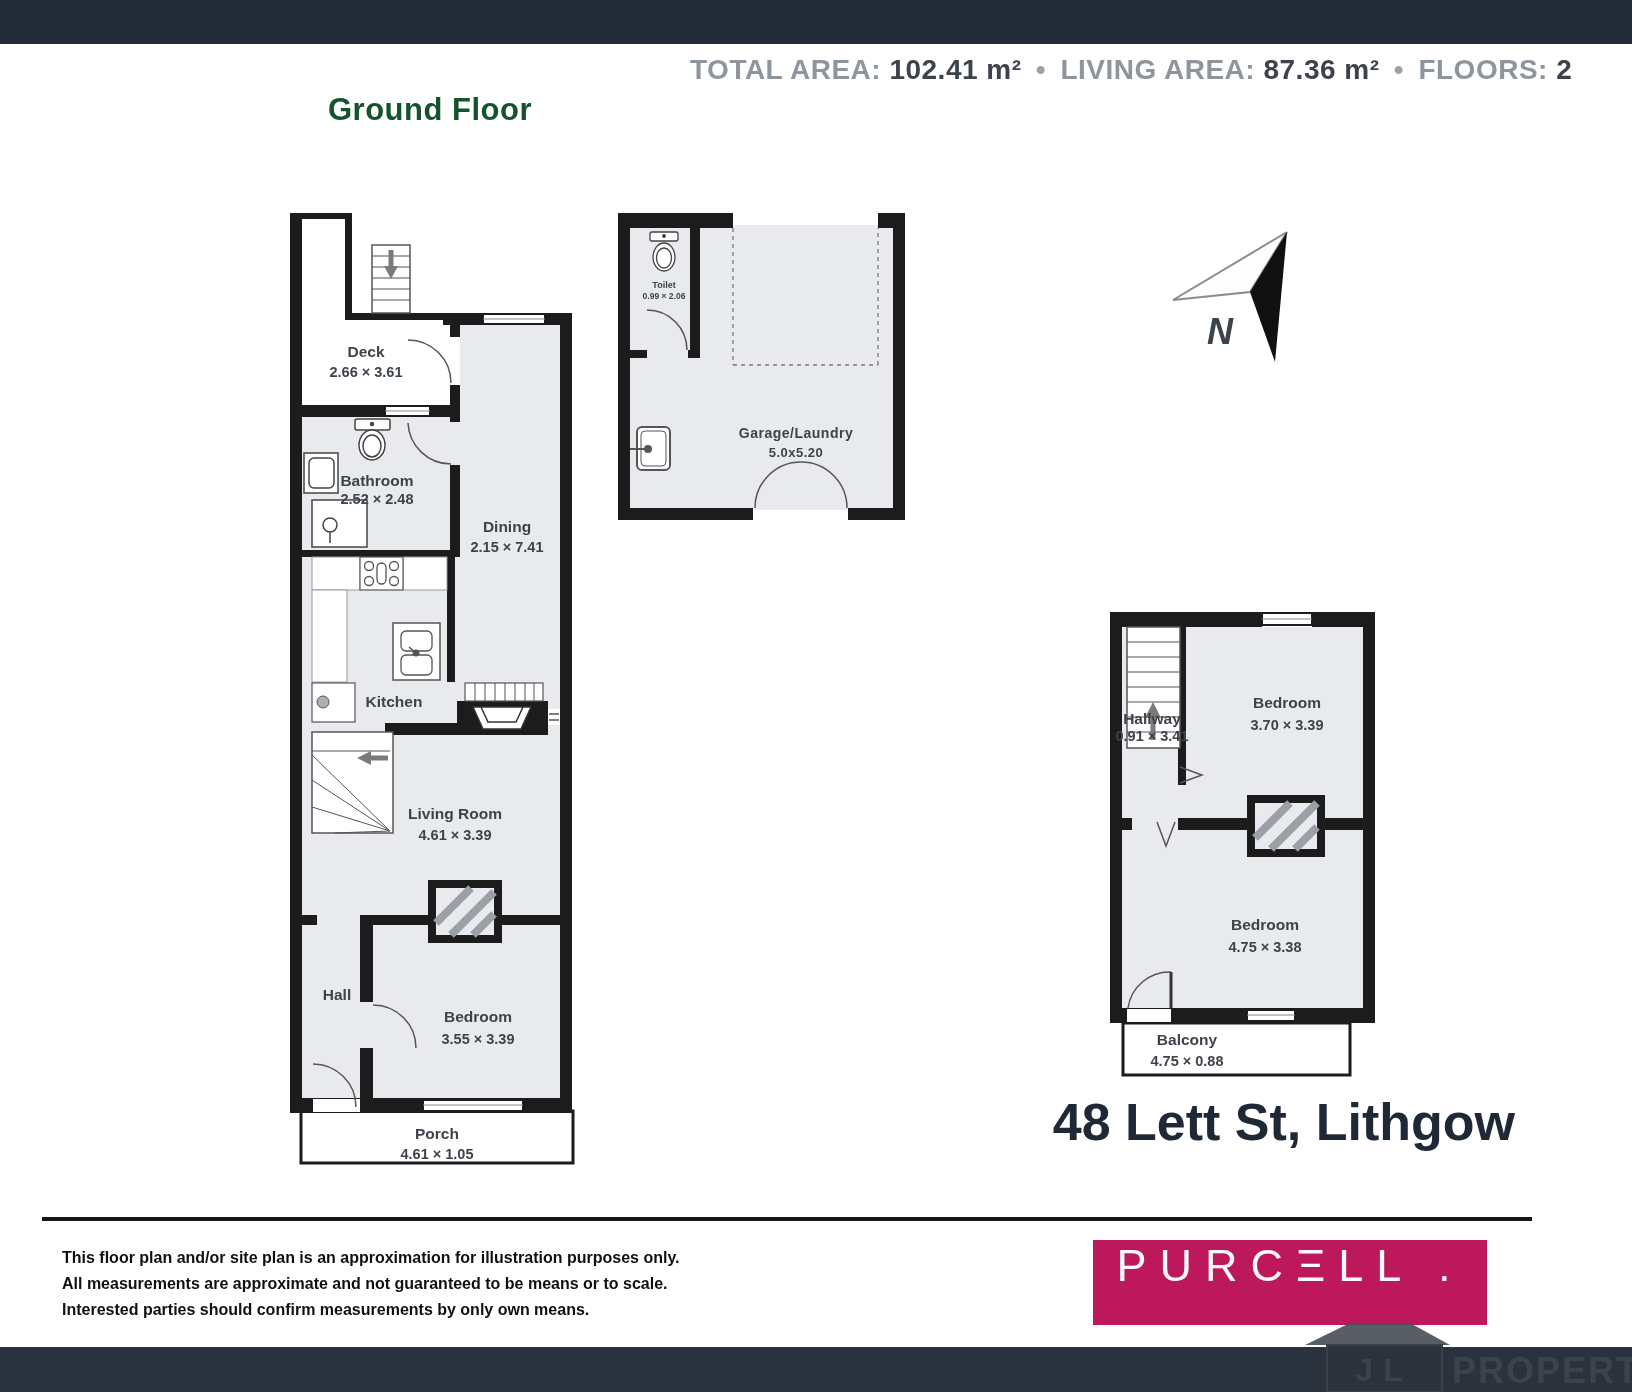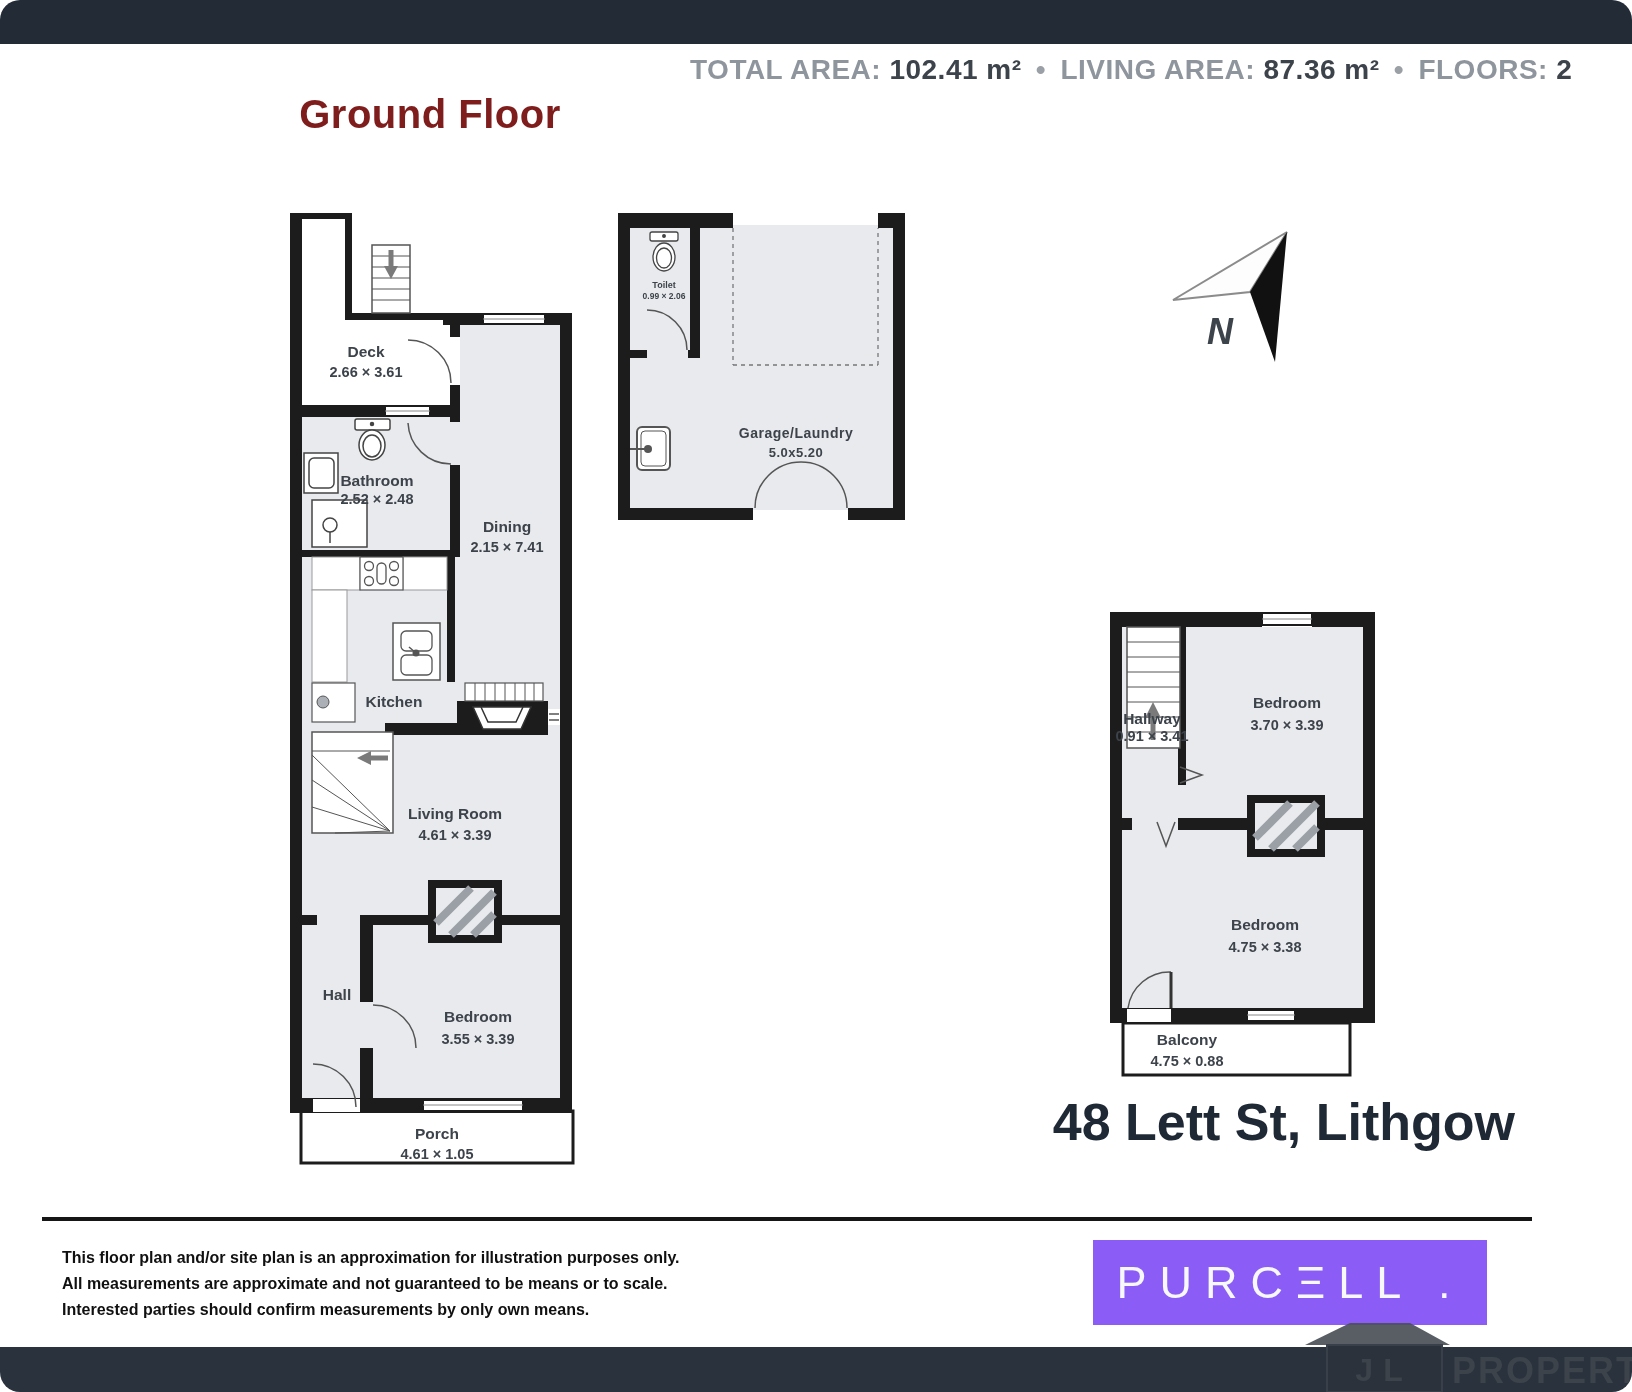--- a/index.html
+++ b/index.html
@@ -1,38 +1,38 @@
 <!DOCTYPE html>
 <html><head>
 <meta charset="utf-8">
 <style>
   html,body{margin:0;padding:0;background:#ffffff;}
   #canvas{position:relative;width:1632px;height:1392px;background:#ffffff;overflow:hidden;
-          font-family:"Liberation Sans",sans-serif;border-radius:20px;}
+          font-family:"Liberation Sans",sans-serif;}
   .abs{position:absolute;}
   .bar{left:0;width:1632px;background:#232b36;}
   .top-bar{top:0;height:44px;}
   .bottom-bar{top:1347px;height:45px;background:#2a323d;}
   .summary{top:54px;left:690px;width:855px;text-align:right;font-size:28px;font-weight:bold;
            color:#8e959d;letter-spacing:.5px;white-space:nowrap;}
   .summary b{color:#3d434b;font-weight:bold;}
   .sep{color:#9aa0a6;padding:0 6px;}
   .floor-head{text-align:center;}
-  .floor-title{font-size:40px;font-weight:bold;color:#7f1d1d;letter-spacing:.5px;}
+  .floor-title{font-size:31px;font-weight:bold;color:#14532d;letter-spacing:.5px;}
   .floor-stats{font-size:21px;font-weight:bold;color:#8e959d;white-space:nowrap;}
   .floor-stats b{color:#3d434b;}
   .gf-title{top:92px;left:235px;width:390px;}
   .gf-stats{top:146px;left:140px;width:580px;}
   .ff-title{top:461px;left:1000px;width:400px;}
   .ff-stats{top:509px;left:900px;width:600px;}
   .address{top:1092px;right:117px;font-size:52px;font-weight:bold;color:#1f2835;white-space:nowrap;}
   .divider{top:1217px;left:42px;width:1490px;height:4px;background:#161616;}
   .disclaimer{top:1245px;left:62px;font-size:16px;font-weight:bold;color:#101010;line-height:26px;}
-  .purcell{top:1240px;left:1093px;width:394px;height:85px;background:#8b5cf6;
-           display:flex;align-items:center;justify-content:center;}
+  .purcell{top:1240px;left:1093px;width:394px;height:85px;background:#be185d;
+           display:flex;align-items:flex-start;justify-content:center;}
   .purcell span{color:#f7f8f9;font-size:45px;letter-spacing:13px;font-weight:normal;white-space:nowrap;}
   svg text{font-family:"Liberation Sans",sans-serif;fill:#3d434b;font-weight:bold;}
   .rn{font-size:15.5px;} .rd{font-size:14.5px;}
   .tn{font-size:9px;} .td{font-size:8.5px;}
   .gn{font-size:14px;letter-spacing:.5px;} .gd{font-size:13px;letter-spacing:.5px;}
 </style>
 </head>
 <body>
 
 <div id="canvas">

